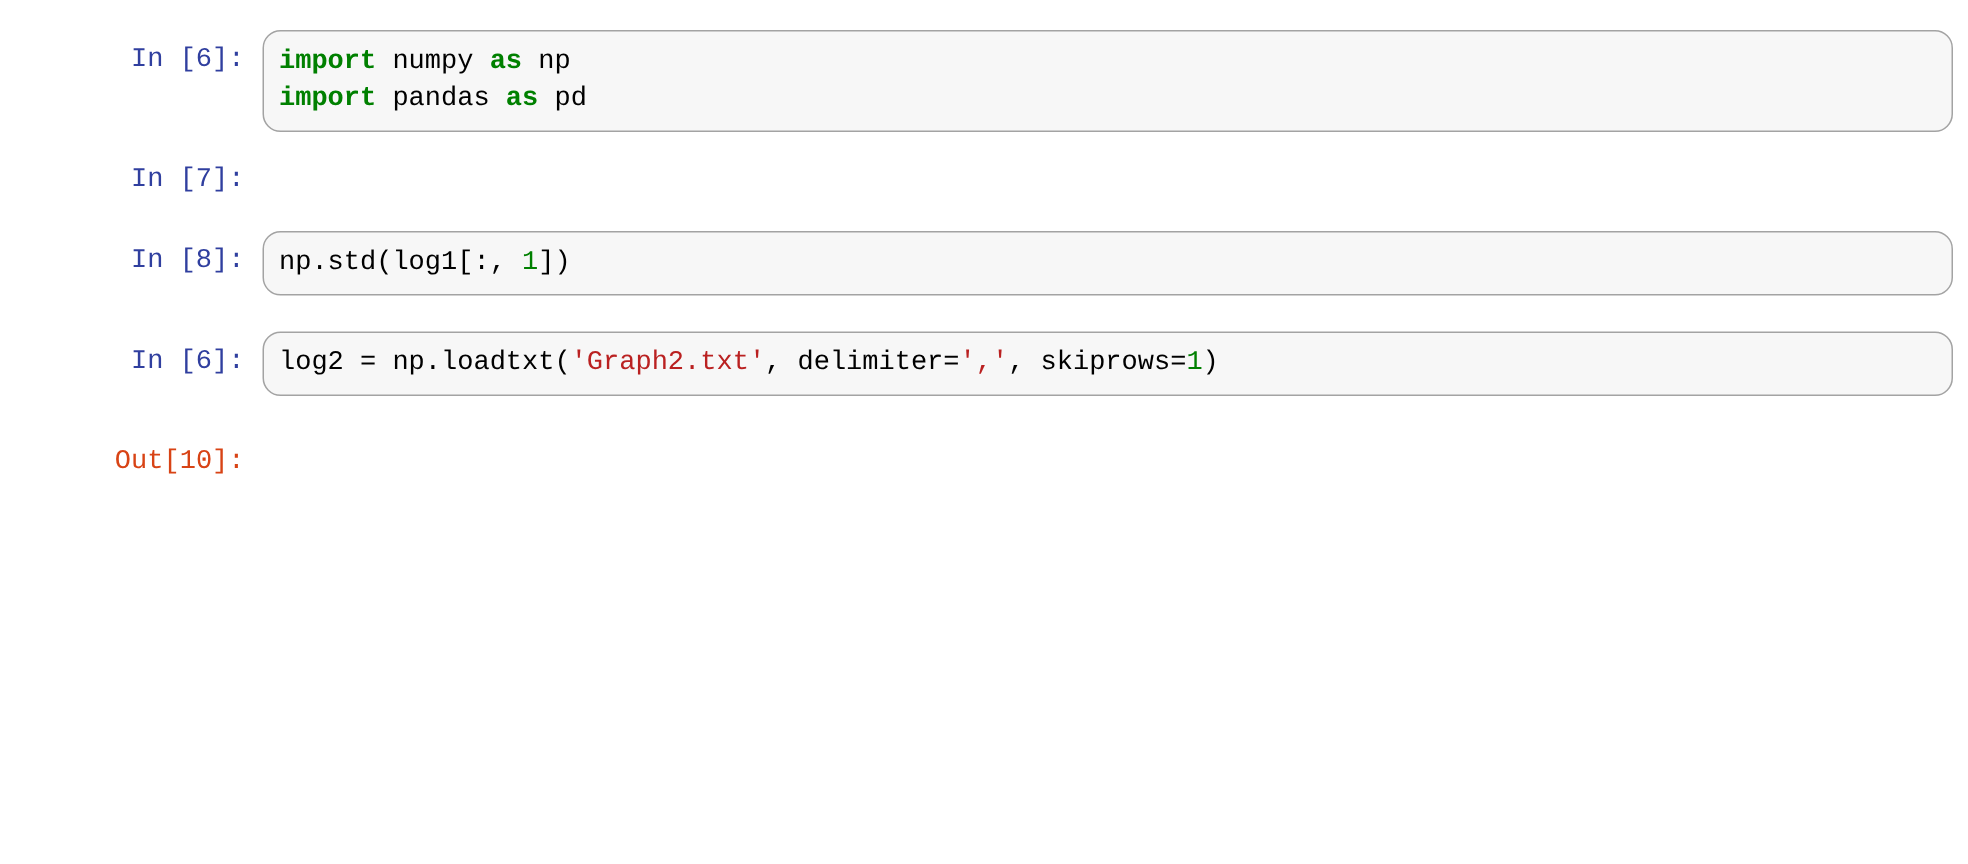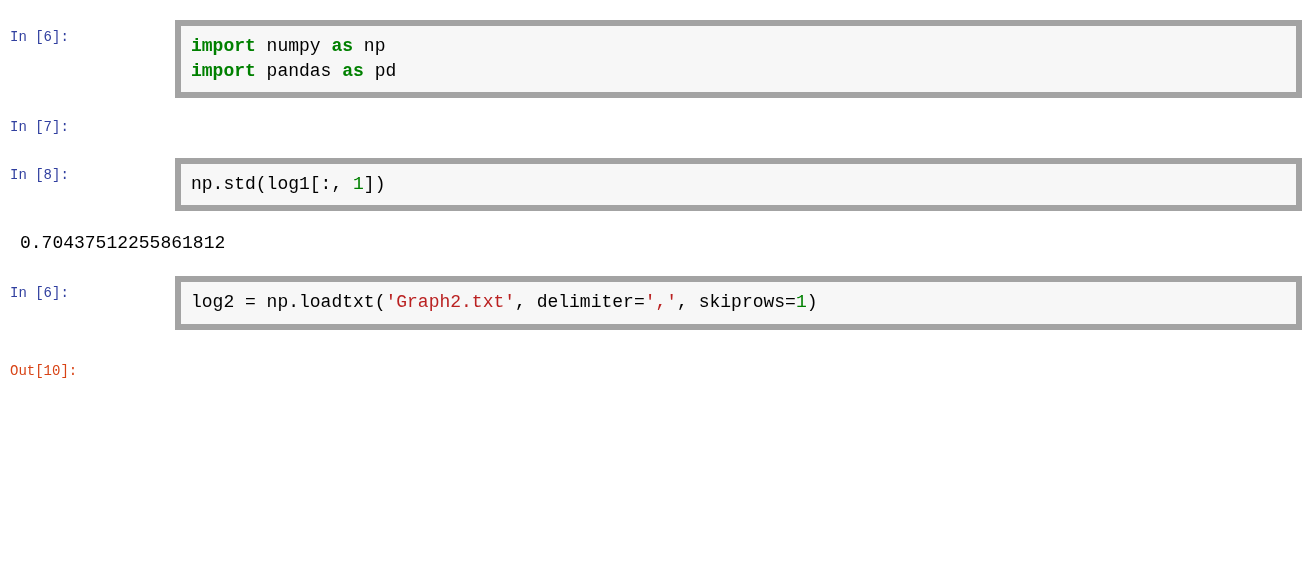--- a/index.html
+++ b/index.html
@@ -11,35 +11,35 @@
     color: #000;
   }
   .cell {
     display: flex;
     align-items: flex-start;
     margin-bottom: 12px;
   }
   .prompt {
     width: 165px;
     flex: 0 0 165px;
-    text-align: left;
+    text-align: right;
     padding: 8px 12px 8px 0;
     font-family: Menlo, Monaco, "Courier New", monospace;
-    font-size: 14px;
+    font-size: 18px;
     white-space: pre;
     box-sizing: border-box;
     line-height: 1.4;
   }
   .prompt.in { color: #303F9F; }
   .prompt.out { color: #D84315; }
   .code-area {
     flex: 1;
     background: #f7f7f7;
-    border: 6px solid #a3a3a3;
-    border-radius: 0;
+    border: 1px solid #a3a3a3;
+    border-radius: 12px;
     padding: 8px 10px;
     line-height: 1.4;
     white-space: pre;
     overflow-x: auto;
   }
   .output-area {
     flex: 1;
     padding: 8px 10px;
     line-height: 1.4;
     white-space: pre;
@@ -61,21 +61,20 @@
 
 <div class="cell">
   <div class="prompt in">In [7]:</div>
 </div>
 
 <div class="cell">
   <div class="prompt in">In [8]:</div>
   <div class="code-area"><span>np.std(log1[:, </span><span class="tok-num">1</span><span>])</span></div>
 </div>
 <div class="cell">
-  <div class="output-area">0.70437512255861812</div>
 </div>
 
 <div class="cell">
   <div class="prompt in">In [6]:</div>
   <div class="code-area"><span>log2 = np.loadtxt(</span><span class="tok-str">'Graph2.txt'</span><span>, delimiter=</span><span class="tok-str">','</span><span>, skiprows=</span><span class="tok-num">1</span><span>)</span></div>
 </div>
 
 <div class="cell">
 </div>
 <div class="cell">

